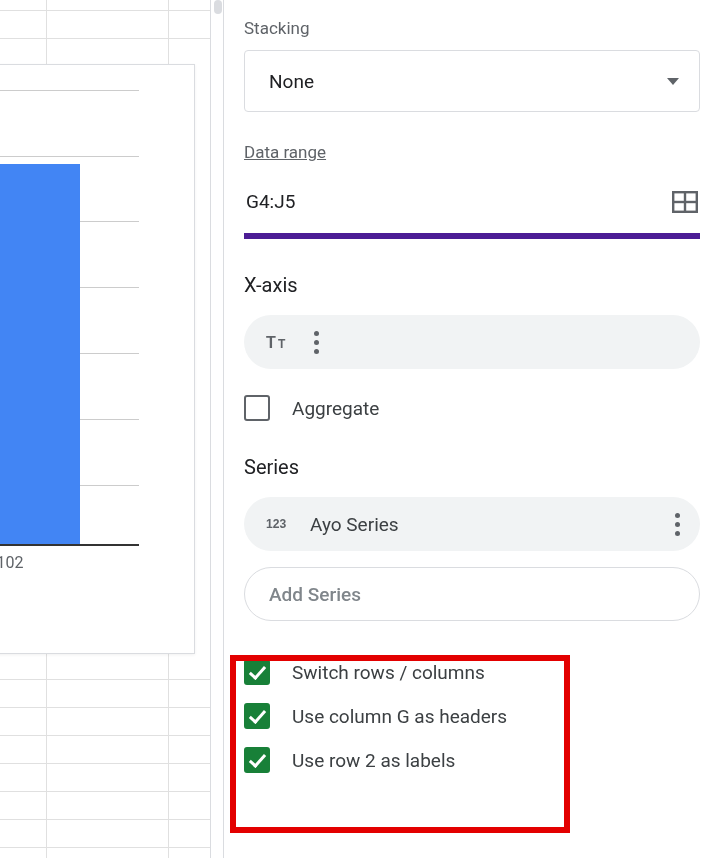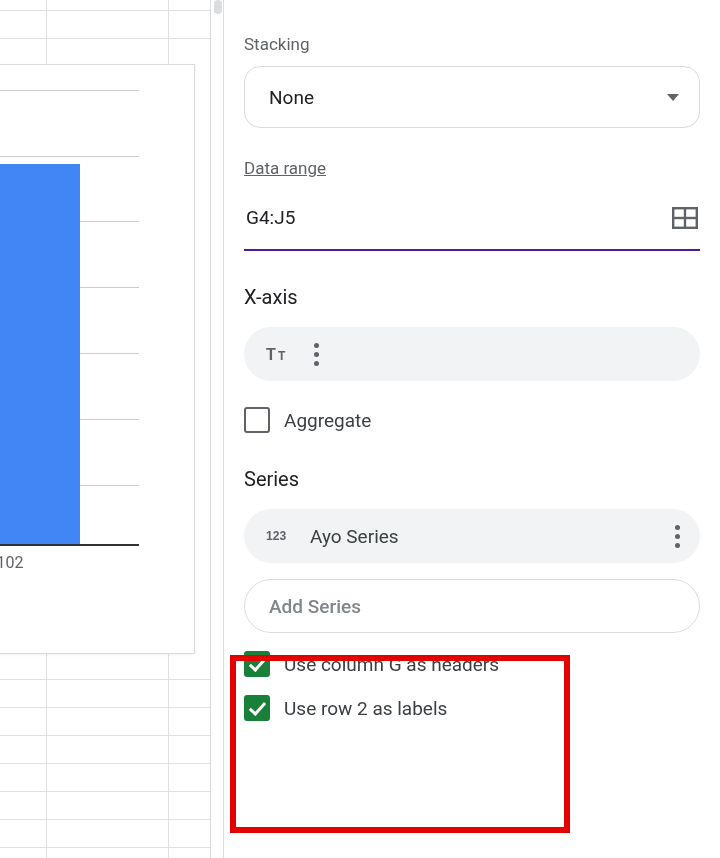--- a/index.html
+++ b/index.html
@@ -130,39 +130,39 @@
     margin-top: 34px;
     margin-bottom: 18px;
   }
   
   .dropdown {
     display: flex;
     align-items: center;
     justify-content: space-between;
     height: 62px;
     border: 1px solid #dadce0;
-    border-radius: 16px;
+    border-radius: 4px;
     padding: 0 20px 0 24px;
     font-size: 19px;
     color: #202124;
     cursor: pointer;
   }
   .caret-down {
     width: 0; height: 0;
     border-left: 6px solid transparent;
     border-right: 6px solid transparent;
     border-top: 7px solid #5f6368;
   }
   
   .data-range-row {
     display: flex;
     align-items: center;
     justify-content: space-between;
     padding: 16px 2px 20px 2px;
-    border-bottom: 2px solid #4c1d95;
+    border-bottom: 6px solid #4c1d95;
     font-size: 19px;
   }
   .grid-icon {
     width: 26px; height: 22px;
     position: relative;
   }
   .grid-icon svg { display: block; }
   
   .chip {
     display: flex;
@@ -194,21 +194,21 @@
   }
   .kebab span {
     width: 5px; height: 5px;
     background: #5f6368;
     border-radius: 50%;
   }
   
   .checkbox-row {
     display: flex;
     align-items: center;
-    gap: 14px;
+    gap: 22px;
     margin-top: 18px;
     font-size: 19px;
     color: #3c4043;
   }
   .checkbox {
     width: 26px; height: 26px;
     border: 2.5px solid #5f6368;
     border-radius: 3px;
     flex-shrink: 0;
     cursor: pointer;
@@ -283,21 +283,21 @@
     </div>
   </div>
 </div>
 
 <div class="scroll-divider">
   <div class="scroll-thumb"></div>
 </div>
 
 <div class="panel">
 
-  <div class="section-label" style="margin-top:20px;">Stacking</div>
+  <div class="section-label" style="margin-top:4px;">Stacking</div>
   <div class="dropdown">
     <span>None</span>
     <span class="caret-down"></span>
   </div>
 
   <div class="section-label" style="margin-top:30px;text-decoration:underline;">Data range</div>
   <div class="data-range-row">
     <span>G4:J5</span>
     <span class="grid-icon">
       <svg width="26" height="22" viewBox="0 0 26 22">
@@ -342,20 +342,24 @@
         <span></span>
         <span></span>
         <span></span>
       </span>
   </div>
 
   <div class="add-series">
     <span>Add Series</span>
   </div>
 
+  <div class="checkbox-row" style="margin-top:38px;">
+    <span class="checkbox checked"></span>
+    <span>Switch rows / columns</span>
+  </div>
   <div class="checkbox-row">
     <span class="checkbox checked"></span>
     <span>Use column G as headers</span>
   </div>
   <div class="checkbox-row">
     <span class="checkbox checked"></span>
     <span>Use row 2 as labels</span>
   </div>
 
 </div>

